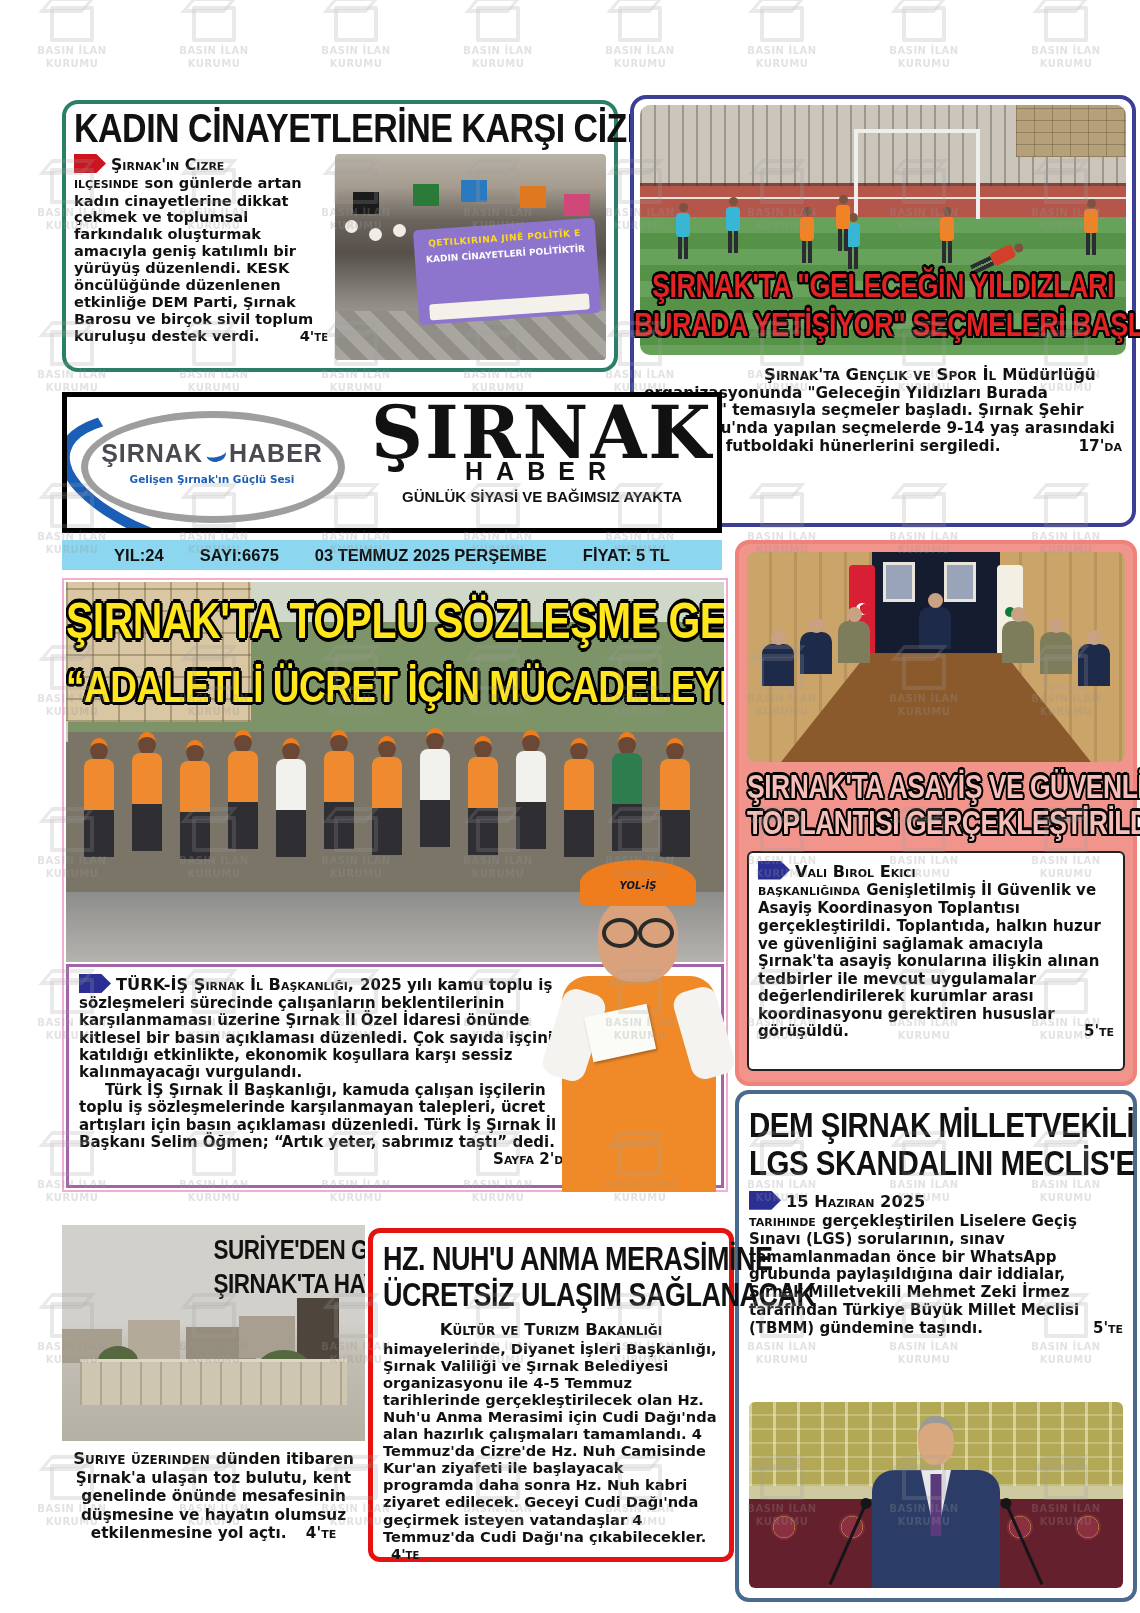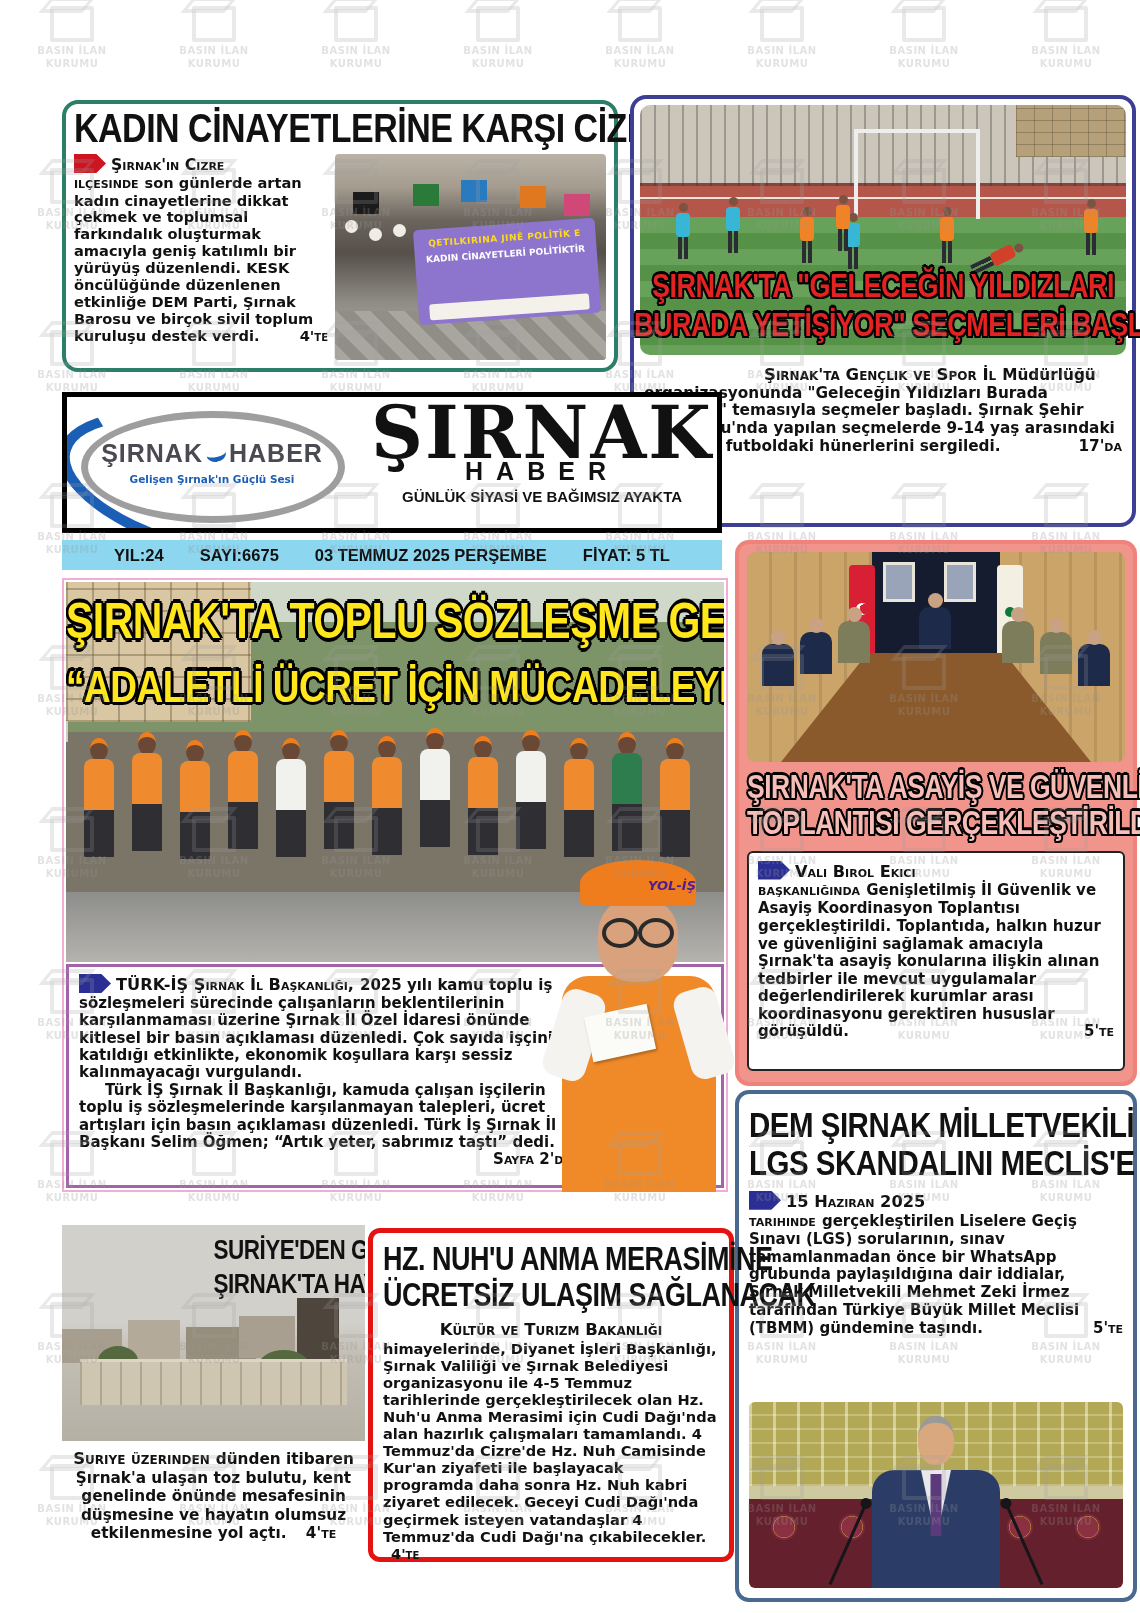--- a/index.html
+++ b/index.html
@@ -99,21 +99,21 @@
   .flagw{width:34px;height:56px;background:#f4f2ec;border:1px solid #ccc;transform:rotate(-6deg);}
   #mainHl1{position:absolute;left:0;right:0;top:16px;z-index:3;color:#ffe71c;font-size:41px;}
   #mainHl2{position:absolute;left:0;right:0;top:84px;z-index:3;color:#ffe71c;font-size:37px;}
   #mainTextbox{position:absolute;left:2px;right:2px;top:384px;bottom:2px;border:3px solid #a263a8;background:#fff;
       padding:7px 150px 6px 10px;box-sizing:border-box;font-size:15px;font-weight:bold;line-height:1.16;z-index:2;}
   #mainTextbox p{margin:0;}
   #mainTextbox p.ind{text-indent:26px;}
   
   #man{position:absolute;right:2px;top:280px;width:170px;height:332px;z-index:5;}
   #manCap{position:absolute;top:0;left:26px;width:116px;height:46px;background:#ef7d1e;border-radius:50% 50% 10% 10%;
-      text-align:right;color:#4c1d95;font-weight:bold;font-size:13px;line-height:52px;font-style:italic;}
+      text-align:center;color:#0f172a;font-weight:bold;font-size:10px;line-height:52px;font-style:italic;}
   #manFace{position:absolute;top:38px;left:44px;width:80px;height:84px;background:#d9a27c;border-radius:42%;}
   .gl{position:absolute;top:20px;width:28px;height:22px;border:4px solid #2a2a2a;border-radius:50%;}
   #manVest{position:absolute;top:116px;left:8px;right:8px;bottom:0;background:#f08a28;border-radius:26px 26px 0 0;}
   .sleeve{position:absolute;width:44px;height:90px;background:#f4f3ef;border-radius:14px;}
   #manPaper{position:absolute;top:150px;left:34px;width:64px;height:46px;background:#fbfbf7;box-shadow:1px 2px 3px rgba(0,0,0,.3);transform:rotate(-12deg);}
   
   #boxAsayis{left:735px;top:540px;width:402px;height:546px;border:4px solid #ef837b;border-radius:14px;background:#f1948c;padding:8px;}
   #asayisPhoto{height:210px;border-radius:8px;
      background:repeating-linear-gradient(90deg,#cba469 0 22px,#b9945c 22px 25px);}
   .panel{left:33%;top:0;width:34%;height:64%;background:#161c2f;}

